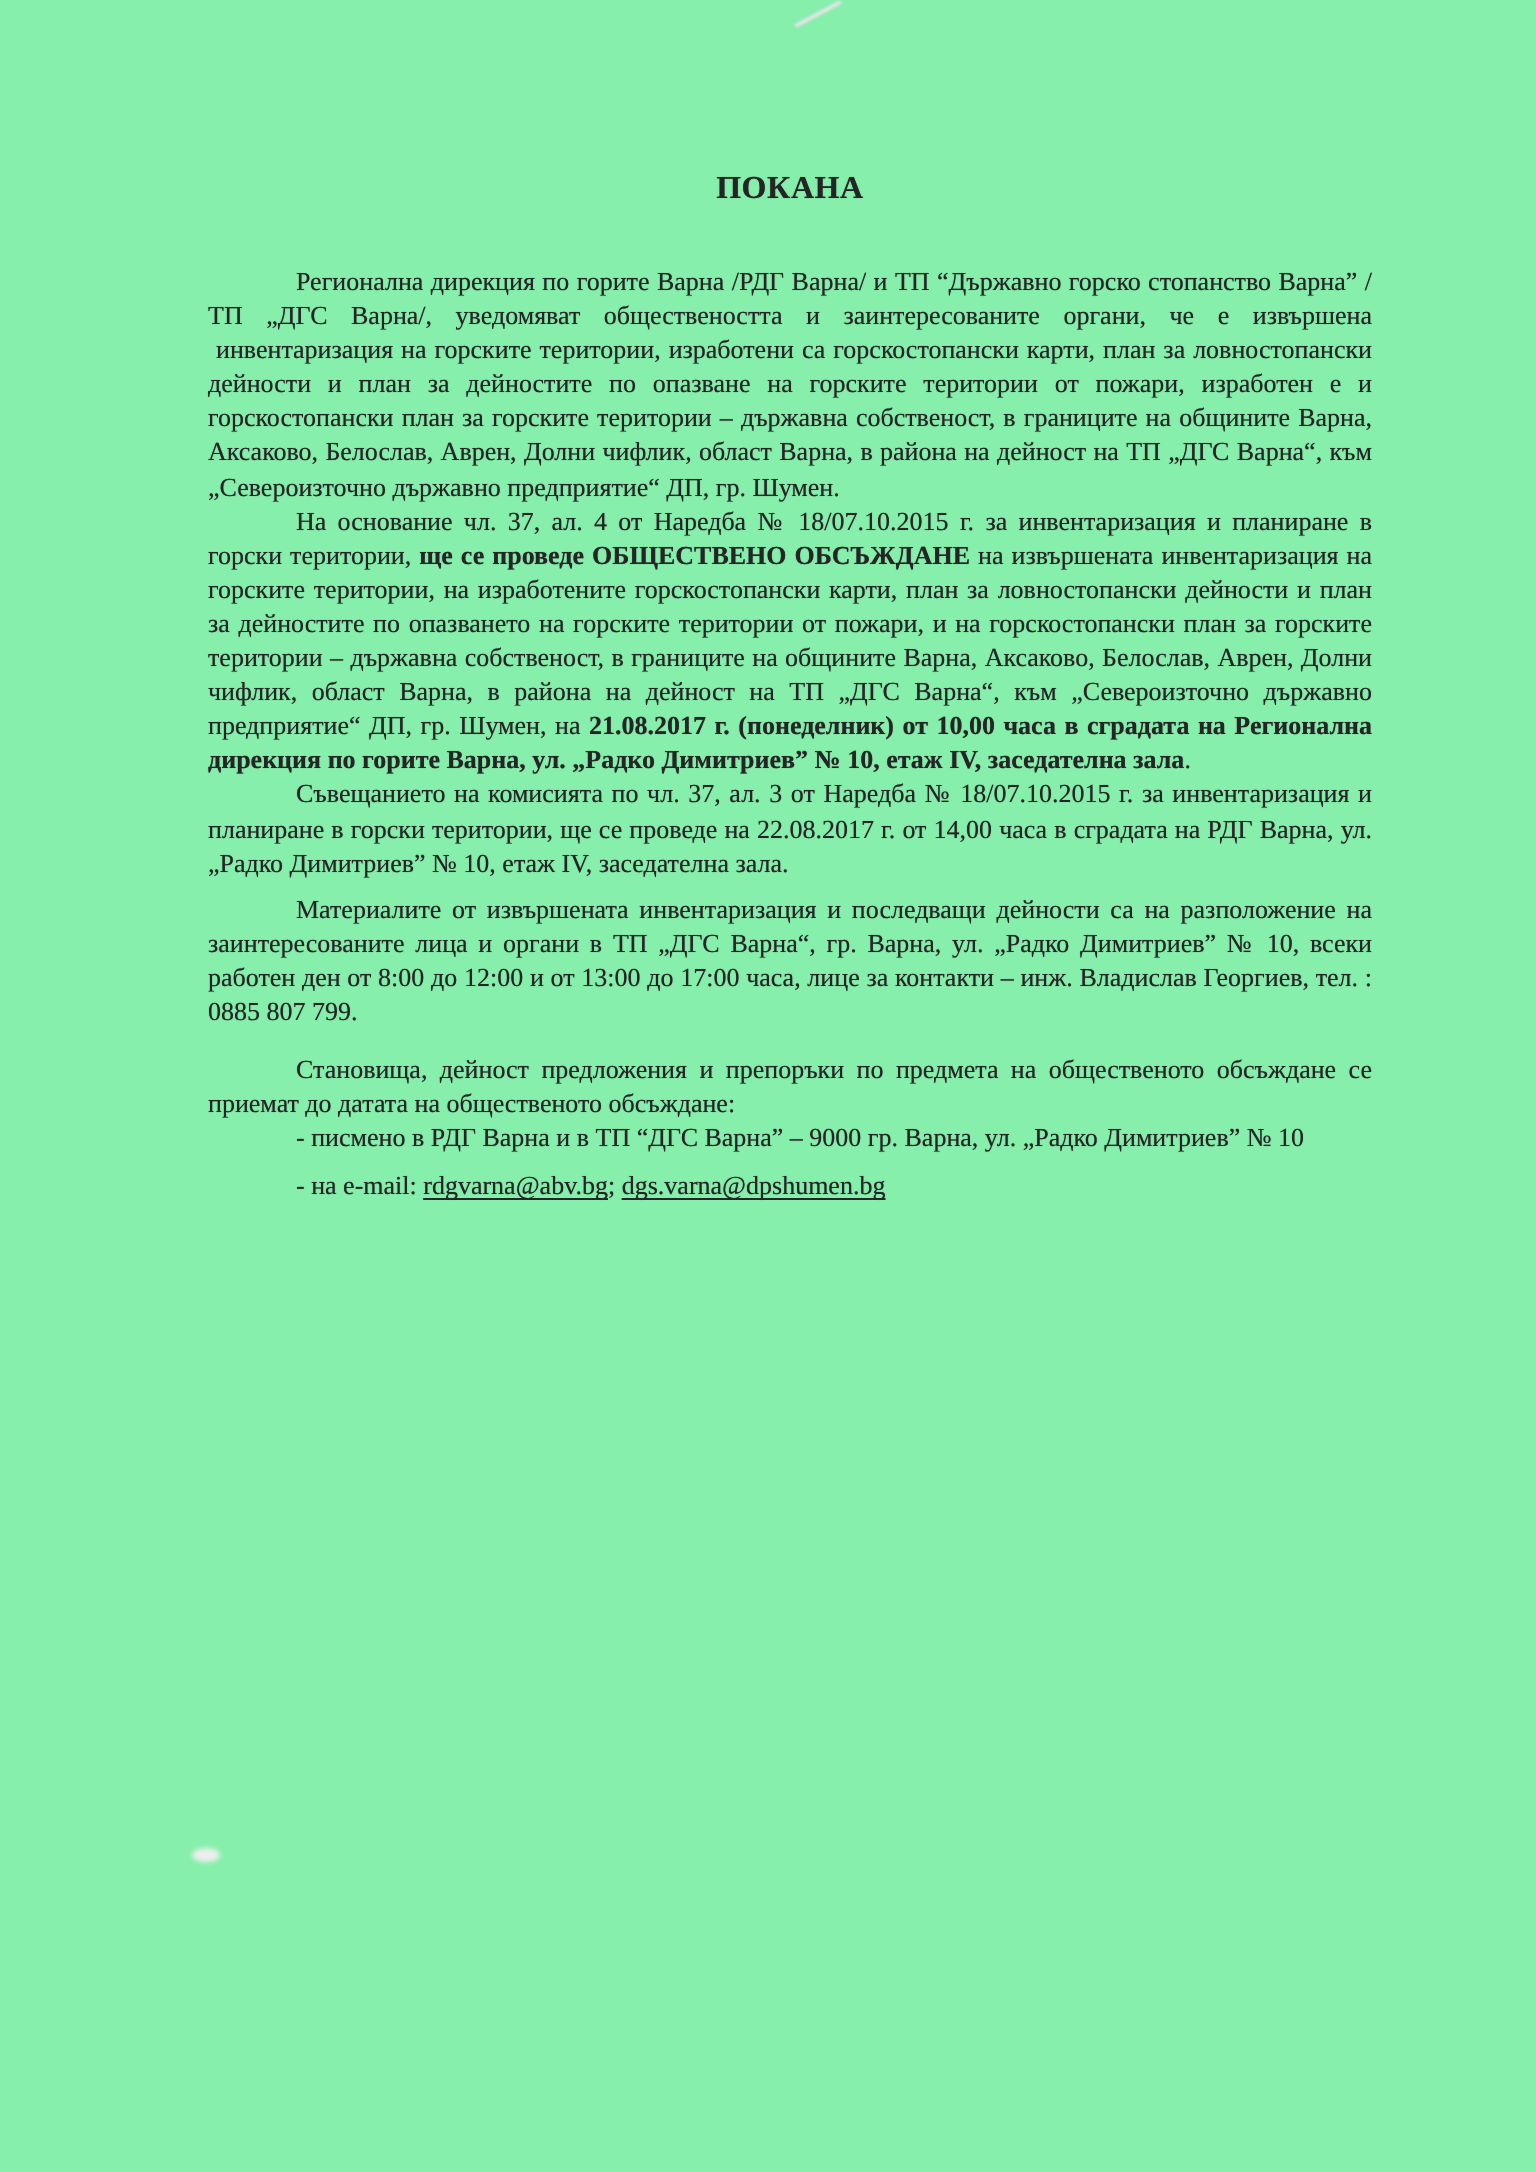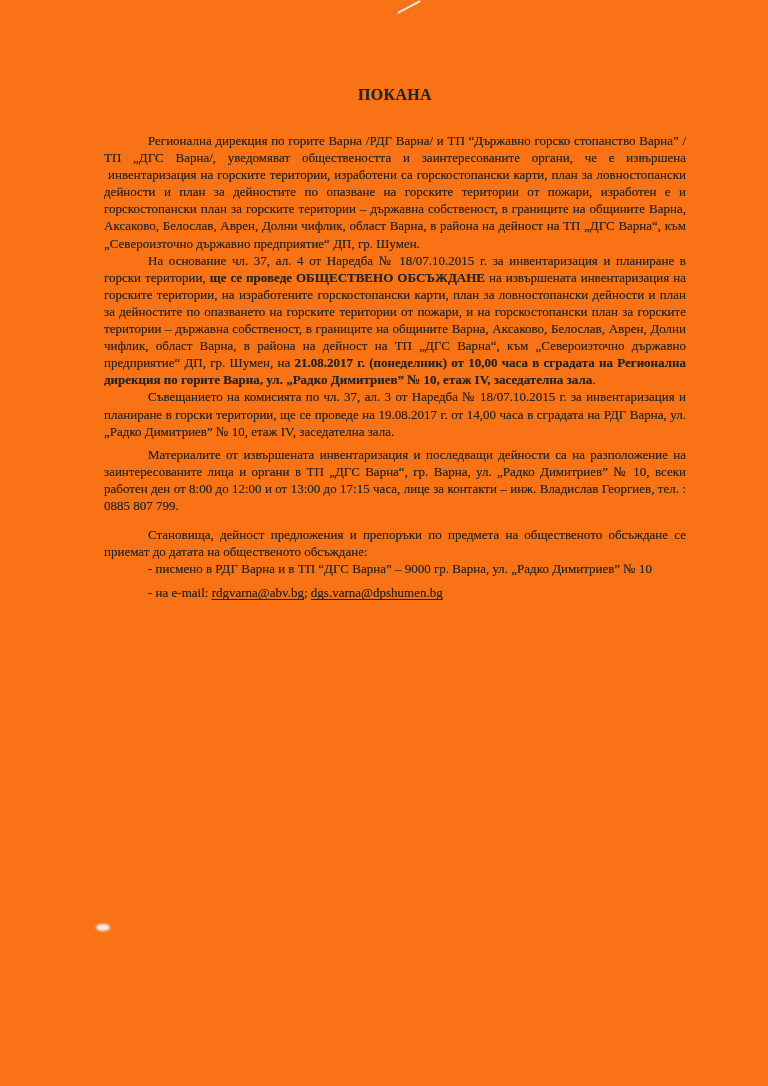--- a/index.html
+++ b/index.html
@@ -4,21 +4,21 @@
 <style>
   html, body {
     margin: 0;
     padding: 0;
     background: #ffffff;
   }
   .page {
     position: relative;
     width: 768px;
     height: 1086px;
-    background: #f97316;
+    background: #86efac;
     overflow: hidden;
     font-family: "Liberation Serif", "DejaVu Serif", serif;
     color: #252525;
   }
   .doc {
     position: absolute;
     top: 86px;
     left: 104px;
     width: 582px;
     text-shadow: 0 0 0.45px rgba(45,45,45,0.6);
@@ -83,23 +83,23 @@
 
   <div class="doc">
 
     <h1 class="title">ПОКАНА</h1>
 
 
     <p class="para first-para"><span>Регионална дирекция по горите Варна /РДГ Варна/ и ТП “Държавно горско стопанство Варна” /ТП „ДГС Варна/, уведомяват обществеността и заинтересованите органи, че е извършена &nbsp;инвентаризация на горските територии, изработени са горскостопански карти, план за ловностопански дейности и план за дейностите по опазване на горските територии от пожари, изработен е и горскостопански план за горските територии – държавна собственост, в границите на общините Варна, Аксаково, Белослав, Аврен, Долни чифлик, област Варна, в района на дейност на ТП „ДГС Варна“, към „Североизточно държавно предприятие“ ДП, гр. Шумен.</span></p>
 
     <p class="para"><span>На основание чл. 37, ал. 4 от Наредба № 18/07.10.2015 г. за инвентаризация и планиране в горски територии, </span><b>ще се проведе ОБЩЕСТВЕНО ОБСЪЖДАНЕ</b><span> на извършената инвентаризация на горските територии, на изработените горскостопански карти, план за ловностопански дейности и план за дейностите по опазването на горските територии от пожари, и на горскостопански план за горските територии – държавна собственост, в границите на общините Варна, Аксаково, Белослав, Аврен, Долни чифлик, област Варна, в района на дейност на ТП „ДГС Варна“, към „Североизточно държавно предприятие“ ДП, гр. Шумен, на </span><b>21.08.2017 г. (понеделник) от 10,00 часа в сградата на Регионална дирекция по горите Варна, ул. „Радко Димитриев” № 10, етаж IV, заседателна зала</b><span>.</span></p>
 
-    <p class="para"><span>Съвещанието на комисията по чл. 37, ал. 3 от Наредба № 18/07.10.2015 г. за инвентаризация и планиране в горски територии, ще се проведе на 19.08.2017 г. от 14,00 часа в сградата на РДГ Варна, ул. „Радко Димитриев” № 10, етаж IV, заседателна зала.</span></p>
+    <p class="para"><span>Съвещанието на комисията по чл. 37, ал. 3 от Наредба № 18/07.10.2015 г. за инвентаризация и планиране в горски територии, ще се проведе на 22.08.2017 г. от 14,00 часа в сградата на РДГ Варна, ул. „Радко Димитриев” № 10, етаж IV, заседателна зала.</span></p>
 
-    <p class="para para-materials"><span>Материалите от извършената инвентаризация и последващи дейности са на разположение на заинтересованите лица и органи в ТП „ДГС Варна“, гр. Варна, ул. „Радко Димитриев” № 10, всеки работен ден от 8:00 до 12:00 и от 13:00 до 17:15 часа, лице за контакти – инж. Владислав Георгиев, тел. : 0885 807 799.</span></p>
+    <p class="para para-materials"><span>Материалите от извършената инвентаризация и последващи дейности са на разположение на заинтересованите лица и органи в ТП „ДГС Варна“, гр. Варна, ул. „Радко Димитриев” № 10, всеки работен ден от 8:00 до 12:00 и от 13:00 до 17:00 часа, лице за контакти – инж. Владислав Георгиев, тел. : 0885 807 799.</span></p>
 
     <p class="para para-opinions"><span>Становища, дейност предложения и препоръки по предмета на общественото обсъждане се приемат до датата на общественото обсъждане:</span></p>
 
     <p class="para"><span>- писмено в РДГ Варна и в ТП “ДГС Варна” – 9000 гр. Варна, ул. „Радко Димитриев” № 10</span></p>
 
     <p class="para para-email-line"><span>- на e-mail: </span><a class="email">rdgvarna@abv.bg</a><span>; </span><a class="email">dgs.varna@dpshumen.bg</a></p>
 
   </div>
 </div>
 

